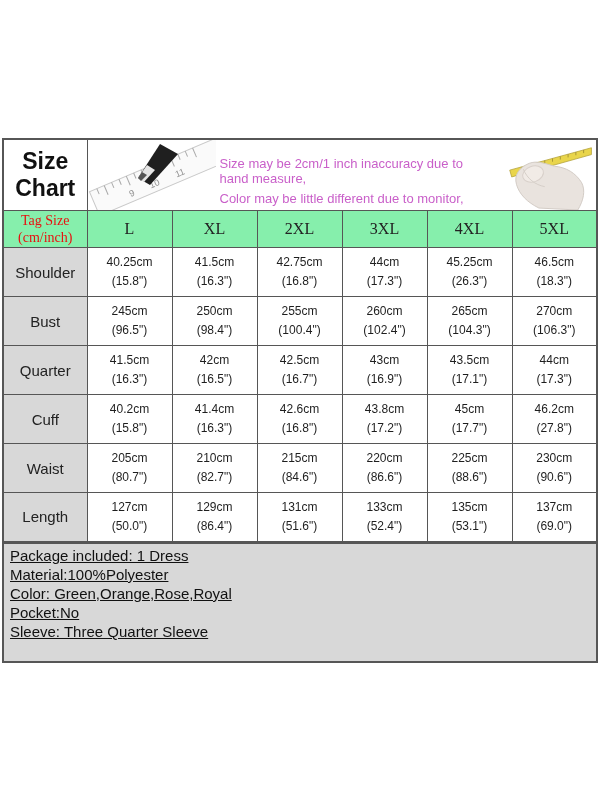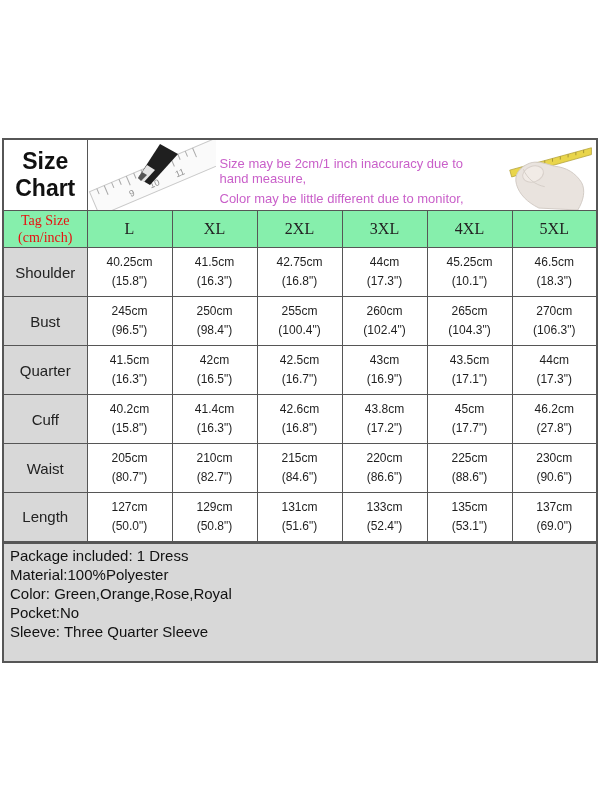--- a/index.html
+++ b/index.html
@@ -38,21 +38,21 @@
   td.size { font-size:16px; color:#222; }
 
   tr.datarow { height:49px;margin-left:24px; }
   td.rowlbl { background:#d8d8d8; font-size:15px; color:#222; }
   td.val { background:#ffffff; font-size:12px; line-height:19px; white-space:pre-line; }
 
   .footer {
     width:596px; height:120px; background:#d8d8d8;
     border:2px solid #565656; border-top-width:1px;
     padding:2px 4px 0 6px; text-align:left;
-    font-size:15px; line-height:19.2px; color:#111;
+    font-size:15px; line-height:19.2px; color:#111;text-decoration:underline;
   }
 </style>
 </head>
 <body>
 
 <div class="panel">
 
   <table class="sc">
     <colgroup>
         <col class="c0">
@@ -137,21 +137,21 @@
       <td class="rowlbl">Shoulder</td>
       <td class="val">40.25cm
 (15.8")</td>
       <td class="val">41.5cm
 (16.3")</td>
       <td class="val">42.75cm
 (16.8")</td>
       <td class="val">44cm
 (17.3")</td>
       <td class="val">45.25cm
-(10.1")</td>
+(26.3")</td>
       <td class="val">46.5cm
 (18.3")</td>
     </tr>
 
     <tr class="datarow">
       <td class="rowlbl">Bust</td>
       <td class="val">245cm
 (96.5")</td>
       <td class="val">250cm
 (98.4")</td>
@@ -211,21 +211,21 @@
 (88.6")</td>
       <td class="val">230cm
 (90.6")</td>
     </tr>
 
     <tr class="datarow">
       <td class="rowlbl">Length</td>
       <td class="val">127cm
 (50.0")</td>
       <td class="val">129cm
-(50.8")</td>
+(86.4")</td>
       <td class="val">131cm
 (51.6")</td>
       <td class="val">133cm
 (52.4")</td>
       <td class="val">135cm
 (53.1")</td>
       <td class="val">137cm
 (69.0")</td>
     </tr>
   </tbody>

